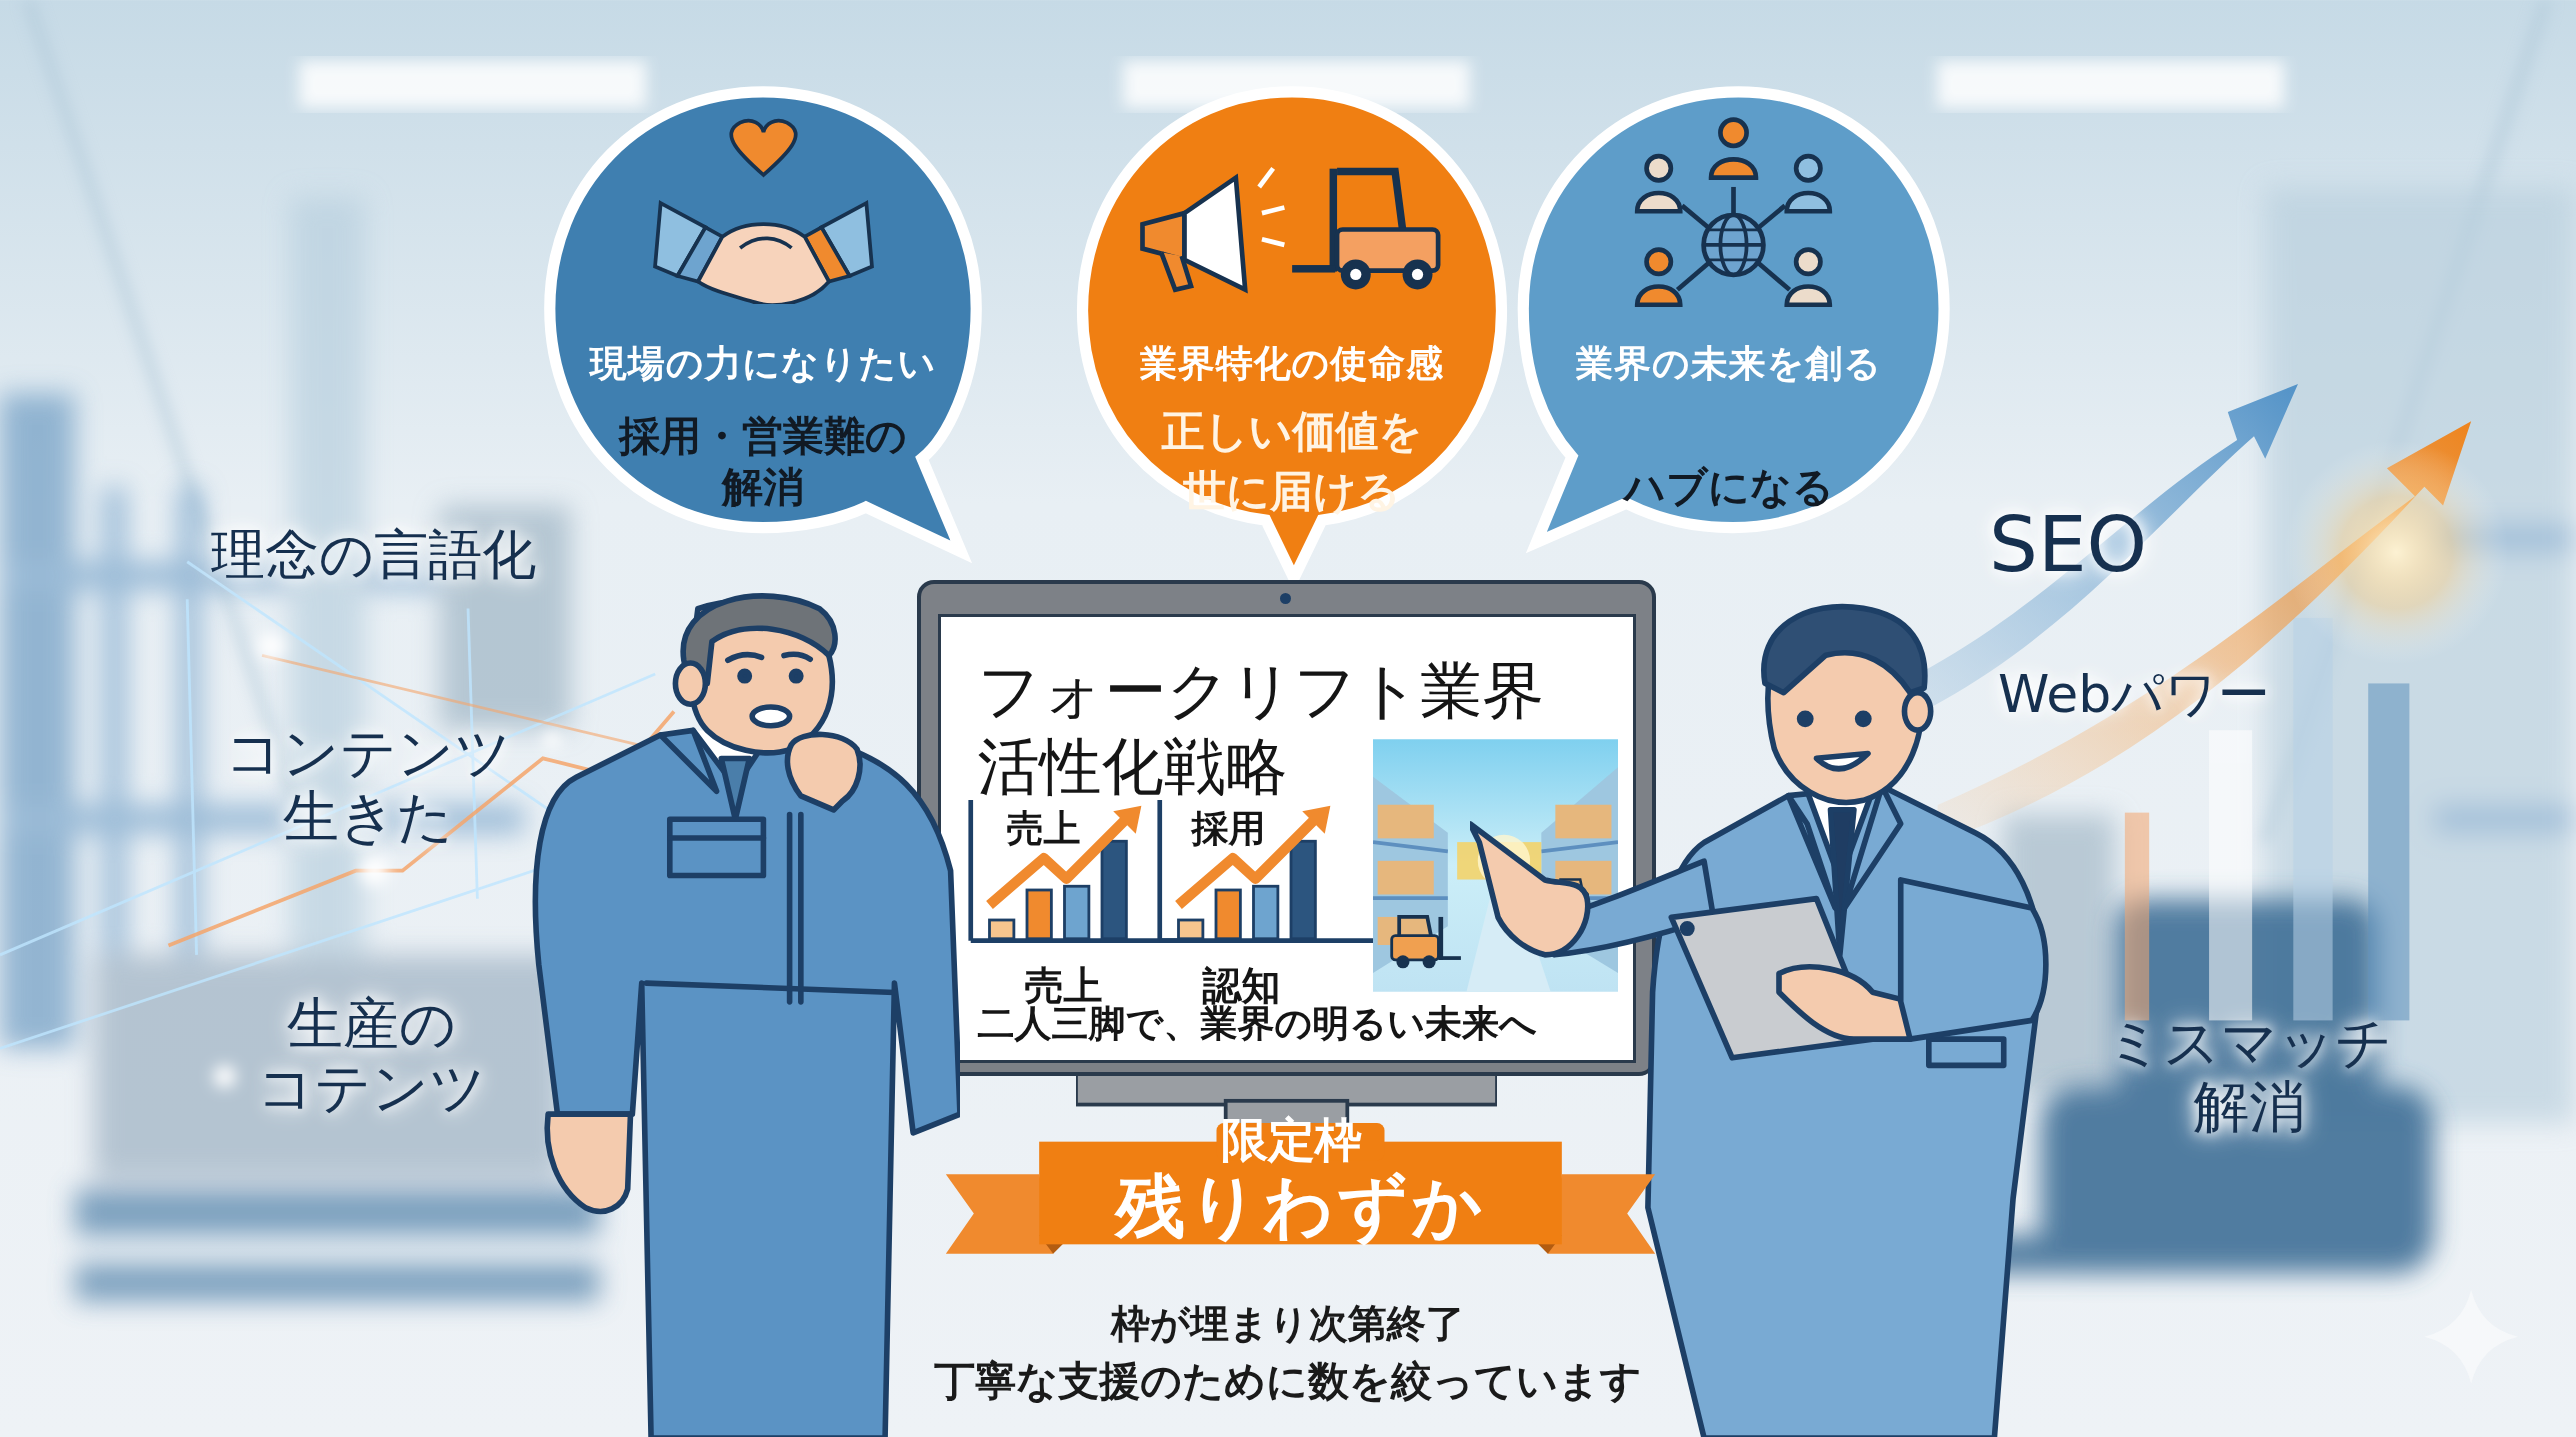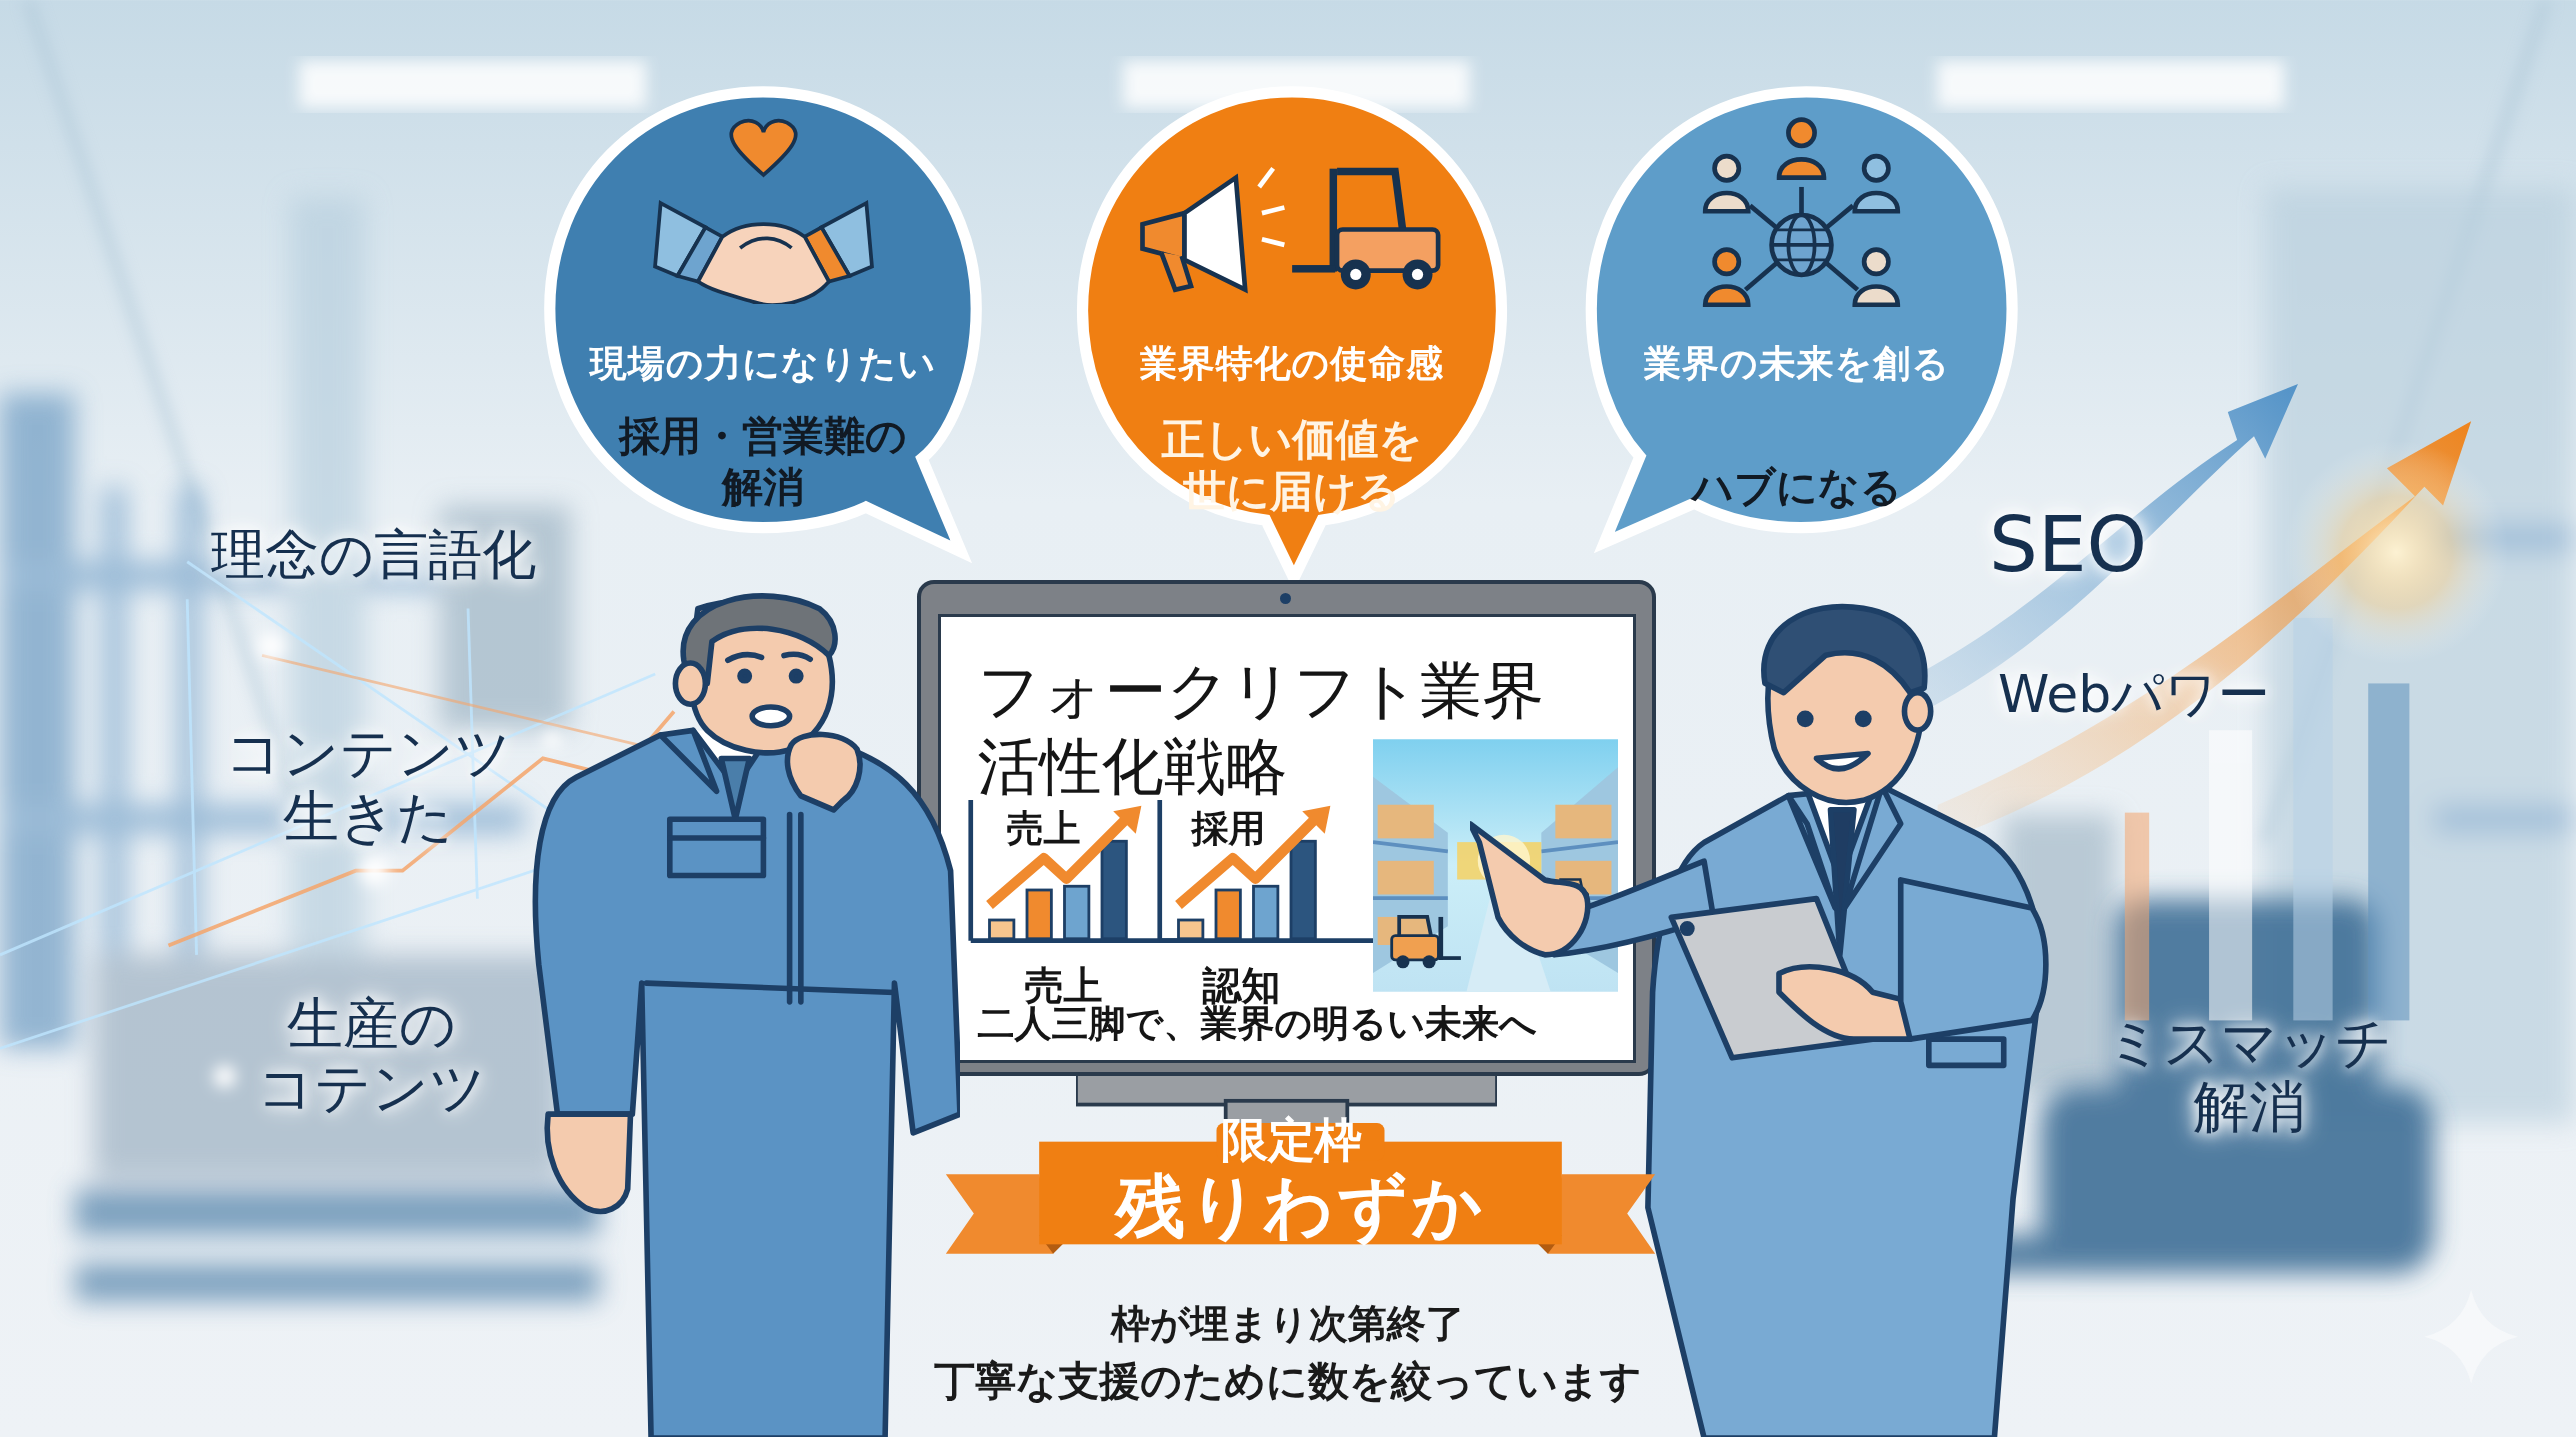--- a/index.html
+++ b/index.html
@@ -155,25 +155,25 @@
     <rect x="40" y="5" width="8" height="110" fill="#17324f"></rect>
     <path d="M48,8 L110,8 L118,70" fill="none" stroke="#17324f" stroke-width="8"></path>
     <rect x="48" y="70" width="108" height="44" rx="6" fill="#f4a061" stroke="#17324f" stroke-width="5"></rect>
     <rect x="0" y="108" width="46" height="8" fill="#17324f"></rect>
     <circle cx="68" cy="118" r="16" fill="#17324f"></circle>
       <circle cx="68" cy="118" r="6" fill="#ffffff"></circle>
     <circle cx="134" cy="118" r="16" fill="#17324f"></circle>
       <circle cx="134" cy="118" r="6" fill="#ffffff"></circle>
   </svg>
   <div class="bubble-text b-title" style="top:267px;">業界特化の使命感</div>
-  <div class="bubble-text b-sub-light" style="top:339px;">正しい価値を</div>
+  <div class="bubble-text b-sub-light" style="top:331px;">正しい価値を</div>
   <div class="bubble-text b-sub-light" style="top:391px;">世に届ける</div>
 </div>
 
-<div class="bubble" style="left:1563px; top:75px; width:468px; height:505px;">
+<div class="bubble" style="left:1495px; top:75px; width:468px; height:505px;">
   <svg class="abs" style="left:0;top:0" width="468" height="505" viewBox="0 0 500 540">
     <path d="M260,18 C388,18 480,118 480,250 C480,382 384,484 254,484 C210,484 172,474 140,458 L44,500 L82,408 C50,372 30,318 30,250 C30,118 132,18 260,18 Z" fill="#5e9dc9" stroke="#ffffff" stroke-width="12"></path>
   </svg>
   <svg class="abs" style="left:131px; top:37px" width="215" height="206" viewBox="0 0 230 220">
     <g stroke="#17324f" stroke-width="5">
       <line x1="115" y1="80" x2="115" y2="110"></line>
       <line x1="60" y1="100" x2="90" y2="125"></line>
       <line x1="170" y1="100" x2="140" y2="125"></line>
       <line x1="55" y1="190" x2="90" y2="160"></line>
       <line x1="175" y1="190" x2="140" y2="160"></line>

